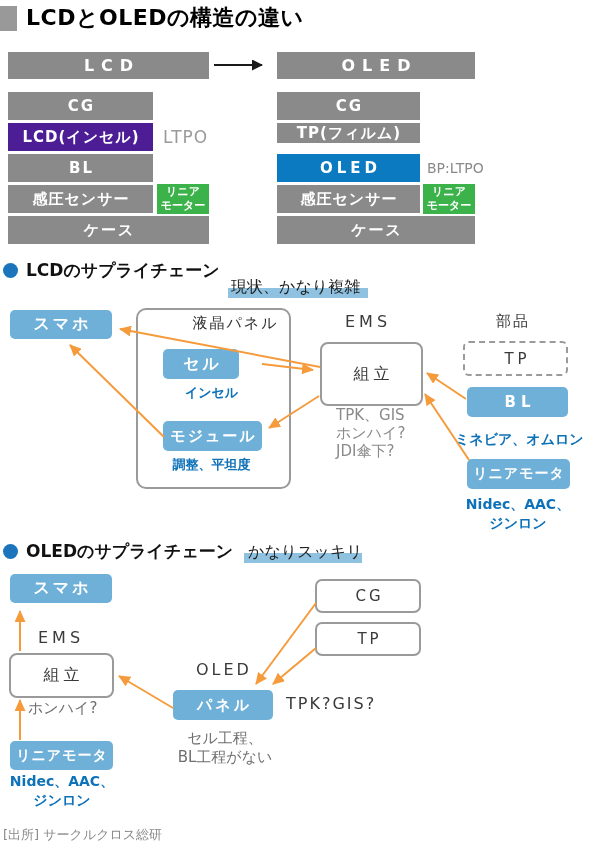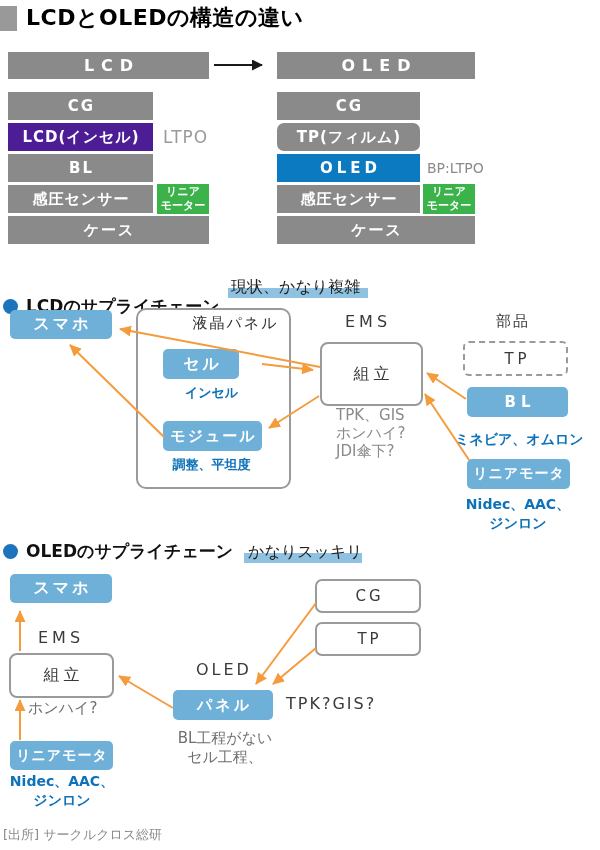--- a/index.html
+++ b/index.html
@@ -72,31 +72,31 @@
   <div class="graynote" style="left:163px;top:123px;height:28px;display:flex;align-items:center;font-size:17px;letter-spacing:1px;color:#9A9A9A;">LTPO</div>
   <div class="bar ls2" style="left:8px;top:154px;width:145px;height:28px;">BL</div>
   <div class="bar" style="left:8px;top:185px;width:145px;height:28px;">感圧センサー</div>
   <div class="sidegreen" style="left:157px;top:184px;width:52px;height:30px;">
     <span>リニア</span>
     <span>モーター</span>
   </div>
   <div class="bar ls2" style="left:8px;top:216px;width:201px;height:28px;">ケース</div>
 
   <div class="bar ls2" style="left:277px;top:92px;width:143px;height:28px;">CG</div>
-  <div class="bar" style="left:277px;top:123px;width:143px;height:28px;border-radius:7px;">TP(フィルム)</div>
+  <div class="bar" style="left:277px;top:123px;width:143px;height:20px;">TP(フィルム)</div>
   <div class="bar blue" style="left:277px;top:154px;width:143px;height:28px;">OLED</div>
   <div class="graynote" style="left:427px;top:154px;height:28px;display:flex;align-items:center;font-size:14px;text-align:center;">BP:LTPO</div>
   <div class="bar" style="left:277px;top:185px;width:143px;height:28px;">感圧センサー</div>
   <div class="sidegreen" style="left:423px;top:184px;width:52px;height:30px;">
     <span>リニア</span>
     <span>モーター</span>
   </div>
   <div class="bar ls2" style="left:277px;top:216px;width:198px;height:28px;">ケース</div>
 
-  <div class="section-head" style="left:3px;top:260px;margin-top:36px;">
+  <div class="section-head" style="left:3px;top:260px;">
     <span class="bullet"></span>
     <span class="head-text">LCDのサプライチェーン</span>
   </div>
   <div class="hl-rect" style="left:228px;top:288px;width:140px;height:10px;"></div>
   <div class="hl-text" style="left:231px;top:277px;">現状、かなり複雑</div>
 
   <div class="bluebox" style="left:10px;top:310px;width:102px;height:29px;">スマホ</div>
 
   <div class="group-box" style="left:136px;top:308px;width:151px;height:177px;"></div>
   <div class="group-label" style="left:136px;top:314px;width:151px;text-align:center;">液晶パネル</div>
@@ -137,22 +137,22 @@
   <div class="bluebox sm" style="left:10px;top:741px;width:103px;height:29px;">リニアモータ</div>
   <div class="bluenote" style="left:1px;top:772px;width:122px;">
     <div>Nidec、AAC、</div>
     <div>ジンロン</div>
   </div>
 
   <div class="darklabel" style="left:196px;top:660px;letter-spacing:3px;">OLED</div>
   <div class="bluebox" style="left:173px;top:690px;width:100px;height:30px;font-size:15px;">パネル</div>
   <div class="darklabel" style="left:286px;top:694px;letter-spacing:2px;">TPK?GIS?</div>
   <div class="dgraynote" style="left:153px;top:729px;width:144px;text-align:center;line-height:19px;">
+    <div>セル工程、</div>
     <div>BL工程がない</div>
-    <div>セル工程、</div>
   </div>
 
   <div class="outline thin" style="left:315px;top:579px;width:102px;height:30px;">CG</div>
   <div class="outline thin" style="left:315px;top:622px;width:102px;height:30px;">TP</div>
 
   <div class="footer">[出所] サークルクロス総研</div>
 
   <svg class="arrows" width="600" height="850" viewBox="0 0 600 850">
     <defs>
       <marker id="mo" markerUnits="userSpaceOnUse" markerWidth="13" markerHeight="11" refX="11" refY="5.5" orient="auto">

